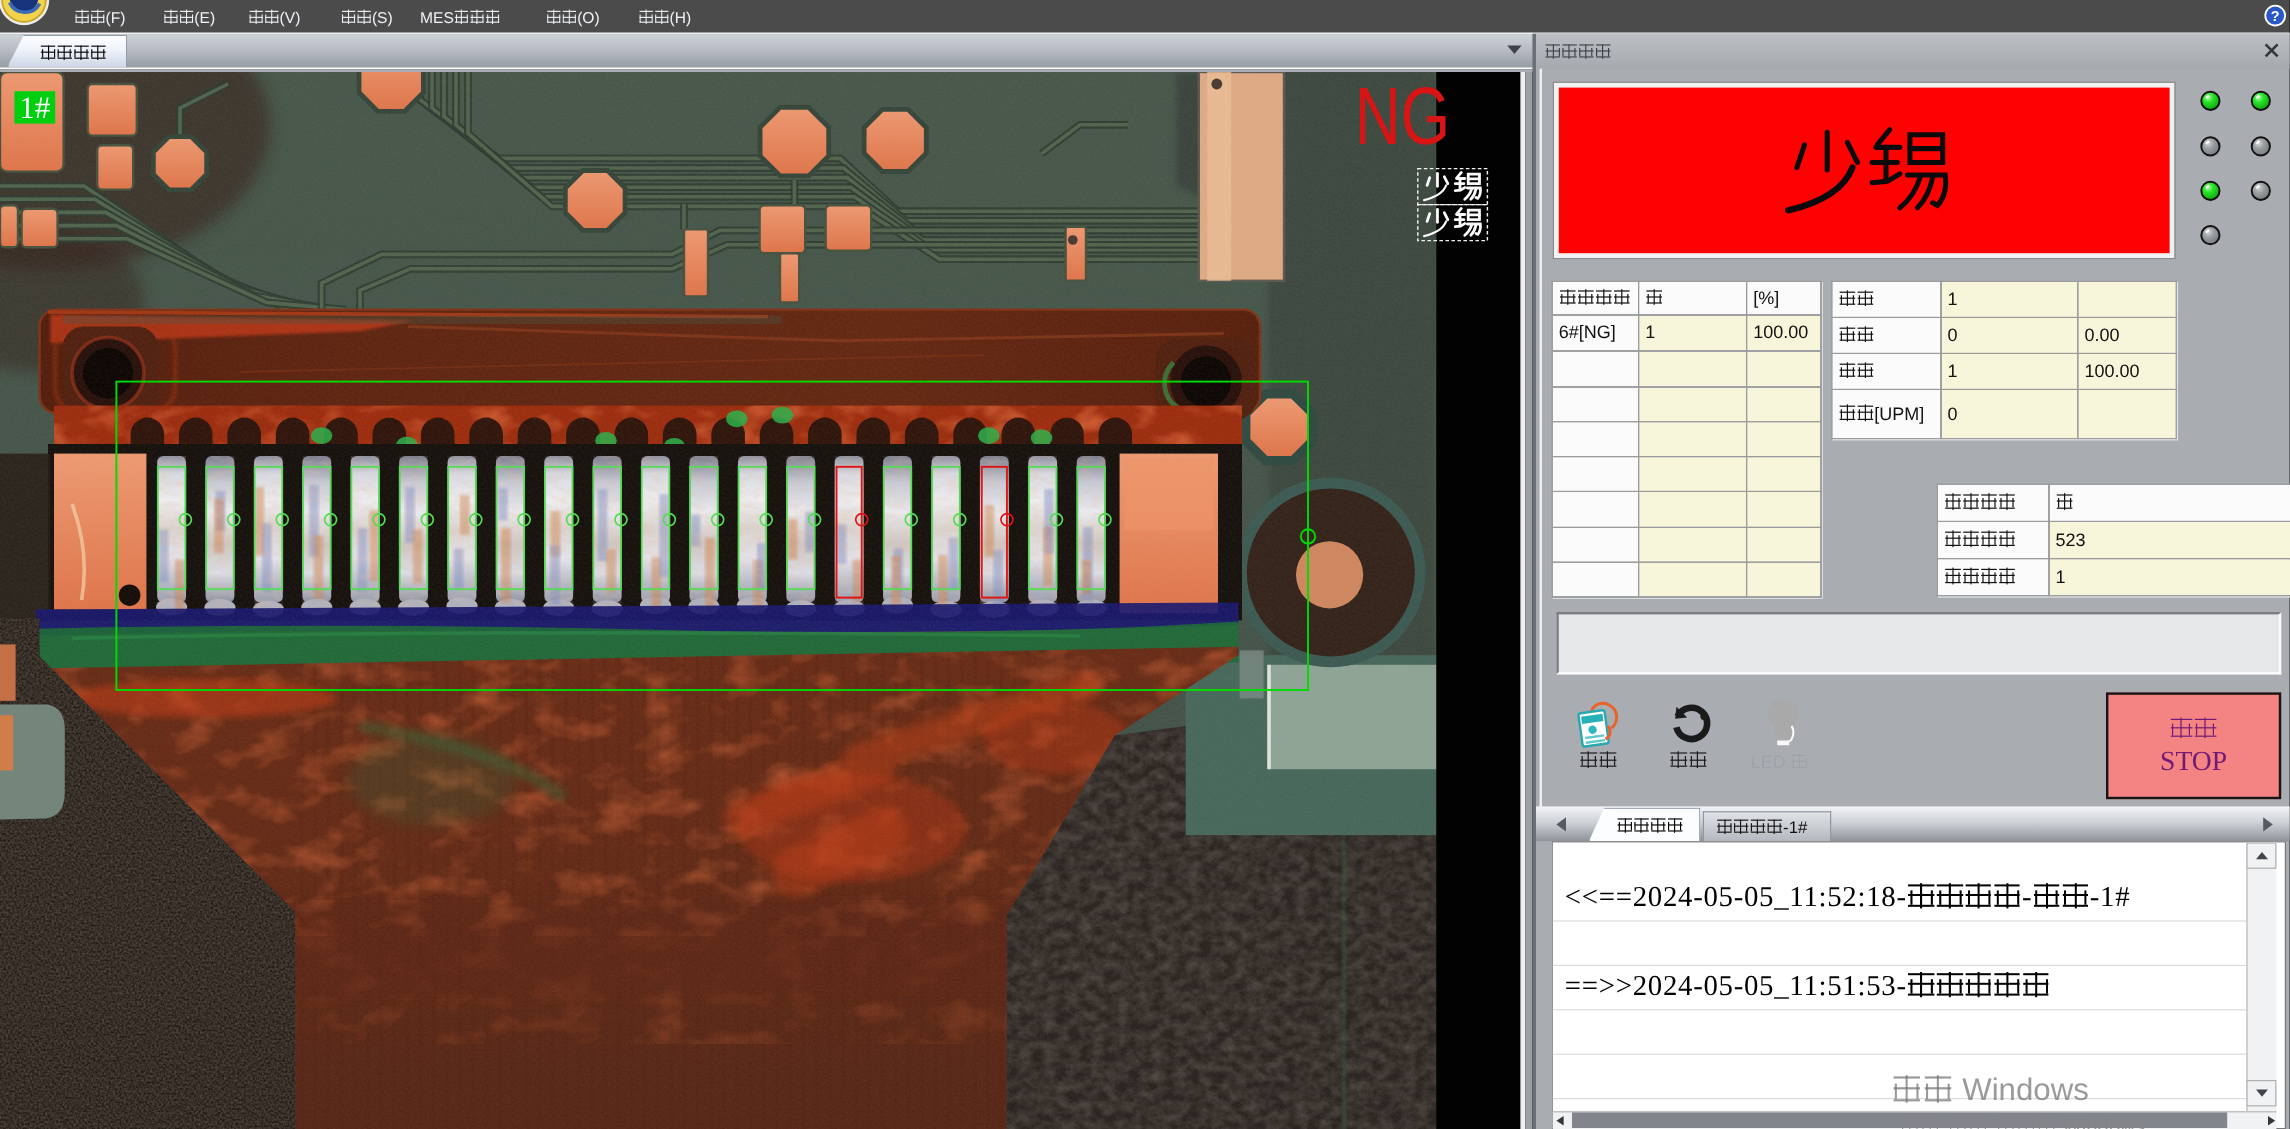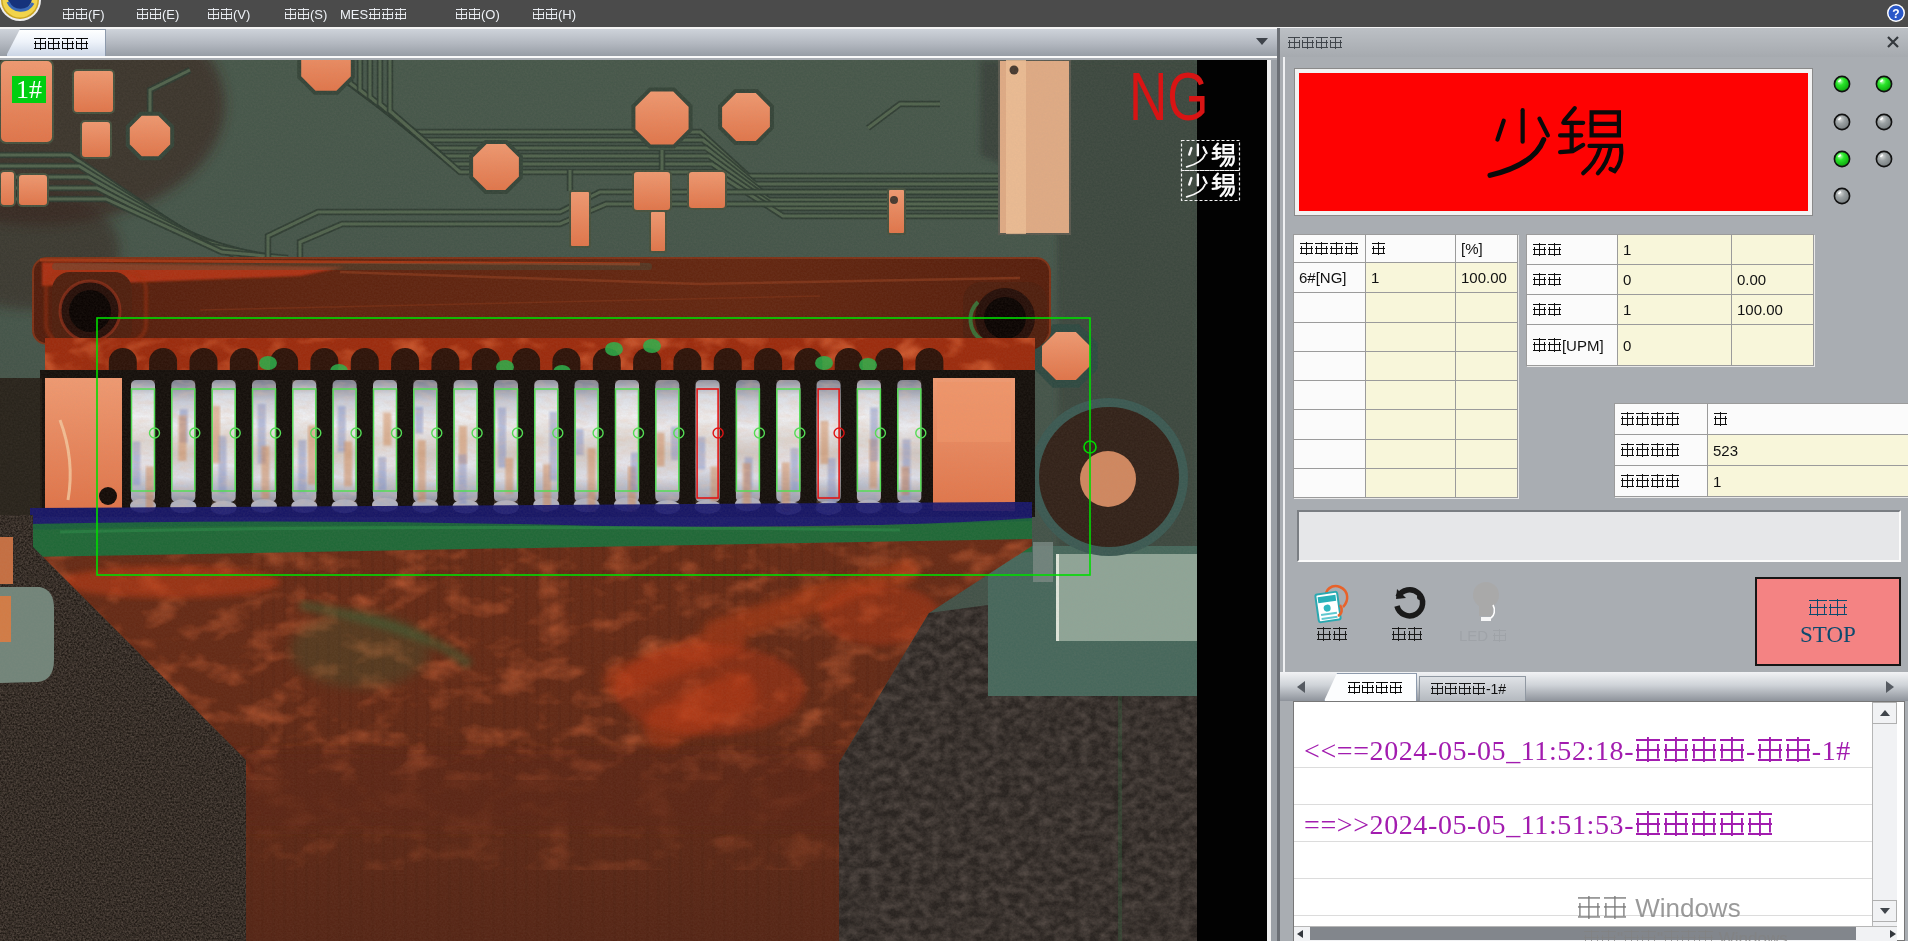--- a/index.html
+++ b/index.html
@@ -39,49 +39,49 @@
 
 table{border-collapse:collapse;table-layout:fixed}
 td{border:1px solid #9b9b9b;font-size:15px;color:#111;padding:0 0 0 5px;overflow:hidden;white-space:nowrap}
 .tw{background:#fbfbfb}
 .tc{background:#f8f6da}
 .tbl{position:absolute;border:1px solid #6f6f6f;box-shadow:1px 1px 0 #e8e8e8}
 
 #stat{left:1297px;top:510px;width:604px;height:52px;background:#e6e7e9;border-top:2px solid #7a7e83;border-left:2px solid #7a7e83;border-bottom:2px solid #fbfbfb;border-right:2px solid #fbfbfb}
 
 .btnl{position:absolute;font-size:16px;color:#1a1a1a}
-#stop{left:1755px;top:577px;width:146px;height:89px;background:#f48383;border:2px solid #161616;text-align:center;color:#0c4a6e}
+#stop{left:1755px;top:577px;width:146px;height:89px;background:#f48383;border:2px solid #161616;text-align:center;color:#701a75}
 #stop .l1{margin-top:18px;font-size:20px}
 #stop .l2{font-family:"Liberation Serif",serif;font-size:23px;margin-top:2px}
 
 #ts2{left:1280px;top:672px;width:628px;height:29px;background:linear-gradient(#f2f3f5,#cfd3d8 45%,#8e939b)}
 #t2a{left:1324px;top:673px;width:93px;height:28px;background:#fcfdfe;border:1px solid #8d9aac;border-bottom:none;clip-path:polygon(13px 0,100% 0,100% 100%,0 100%)}
 #t2a span{position:absolute;left:22px;top:6px;font-size:14px;color:#000}
 #t2b{left:1419px;top:676px;width:107px;height:25px;background:linear-gradient(#dfe2e6,#b4b9bf);border:1px solid #9098a2;border-bottom:none}
 #t2b span{position:absolute;left:10px;top:4px;font-size:14px;color:#111}
 
 #logbox{left:1293px;top:701px;width:612px;height:240px;background:#fff;border:1px solid #777}
-.logline{position:absolute;left:10px;font-family:"Liberation Serif",serif;font-size:28px;letter-spacing:.6px;color:#a21caf;white-space:nowrap}
+.logline{position:absolute;left:10px;font-family:"Liberation Serif",serif;font-size:24px;letter-spacing:.6px;color:#000000;white-space:nowrap}
 .sep{position:absolute;left:0;width:578px;height:1px;background:#dcdcdc}
 
 #vsb{position:absolute;left:578px;top:0;width:25px;height:224px;background:#f1f2f4;border-left:1px solid #b6b6b6}
 .sbb{position:absolute;width:25px;height:22px;background:#f1f2f4;border:1px solid #b0b0b0;color:#4a4a4a;text-align:center;font-size:12px;line-height:20px}
 #hsb{position:absolute;left:0;top:224px;width:603px;height:15px;background:#f1f2f4;border-top:1px solid #b6b6b6}
 #hth{position:absolute;left:16px;top:225px;width:546px;height:13px;background:#82868c}
 #wm1{left:1576px;top:893px;font-size:26px;color:rgba(120,120,120,.75);white-space:nowrap}
 #wm2{left:1583px;top:929px;font-size:17px;color:rgba(130,130,130,.8);white-space:nowrap}
 </style></head>
 <body>
 <div id="page">
 <div class="abs" id="menubar">
 <span class="mi" style="left:62px"><i class="z"></i><i class="z"></i>(F)</span>
 <span class="mi" style="left:136px"><i class="z"></i><i class="z"></i>(E)</span>
 <span class="mi" style="left:207px"><i class="z"></i><i class="z"></i>(V)</span>
 <span class="mi" style="left:284px"><i class="z"></i><i class="z"></i>(S)</span>
-<span class="mi" style="left:340px">MES<i class="z"></i><i class="z"></i><i class="z"></i></span>
+<span class="mi" style="left:350px">MES<i class="z"></i><i class="z"></i><i class="z"></i></span>
 <span class="mi" style="left:455px"><i class="z"></i><i class="z"></i>(O)</span>
 <span class="mi" style="left:532px"><i class="z"></i><i class="z"></i>(H)</span>
 </div>
 <div class="abs" id="menuline"></div>
 <div class="abs" id="tabstrip"></div>
 <div class="abs" id="tab1">
       <b><i class="z"></i><i class="z"></i><i class="z"></i><i class="z"></i></b>
     </div>
 <div class="abs" id="dd"></div>
     <div class="abs" style="left:0;top:56px;width:1280px;height:2px;background:#fafafa"></div>

